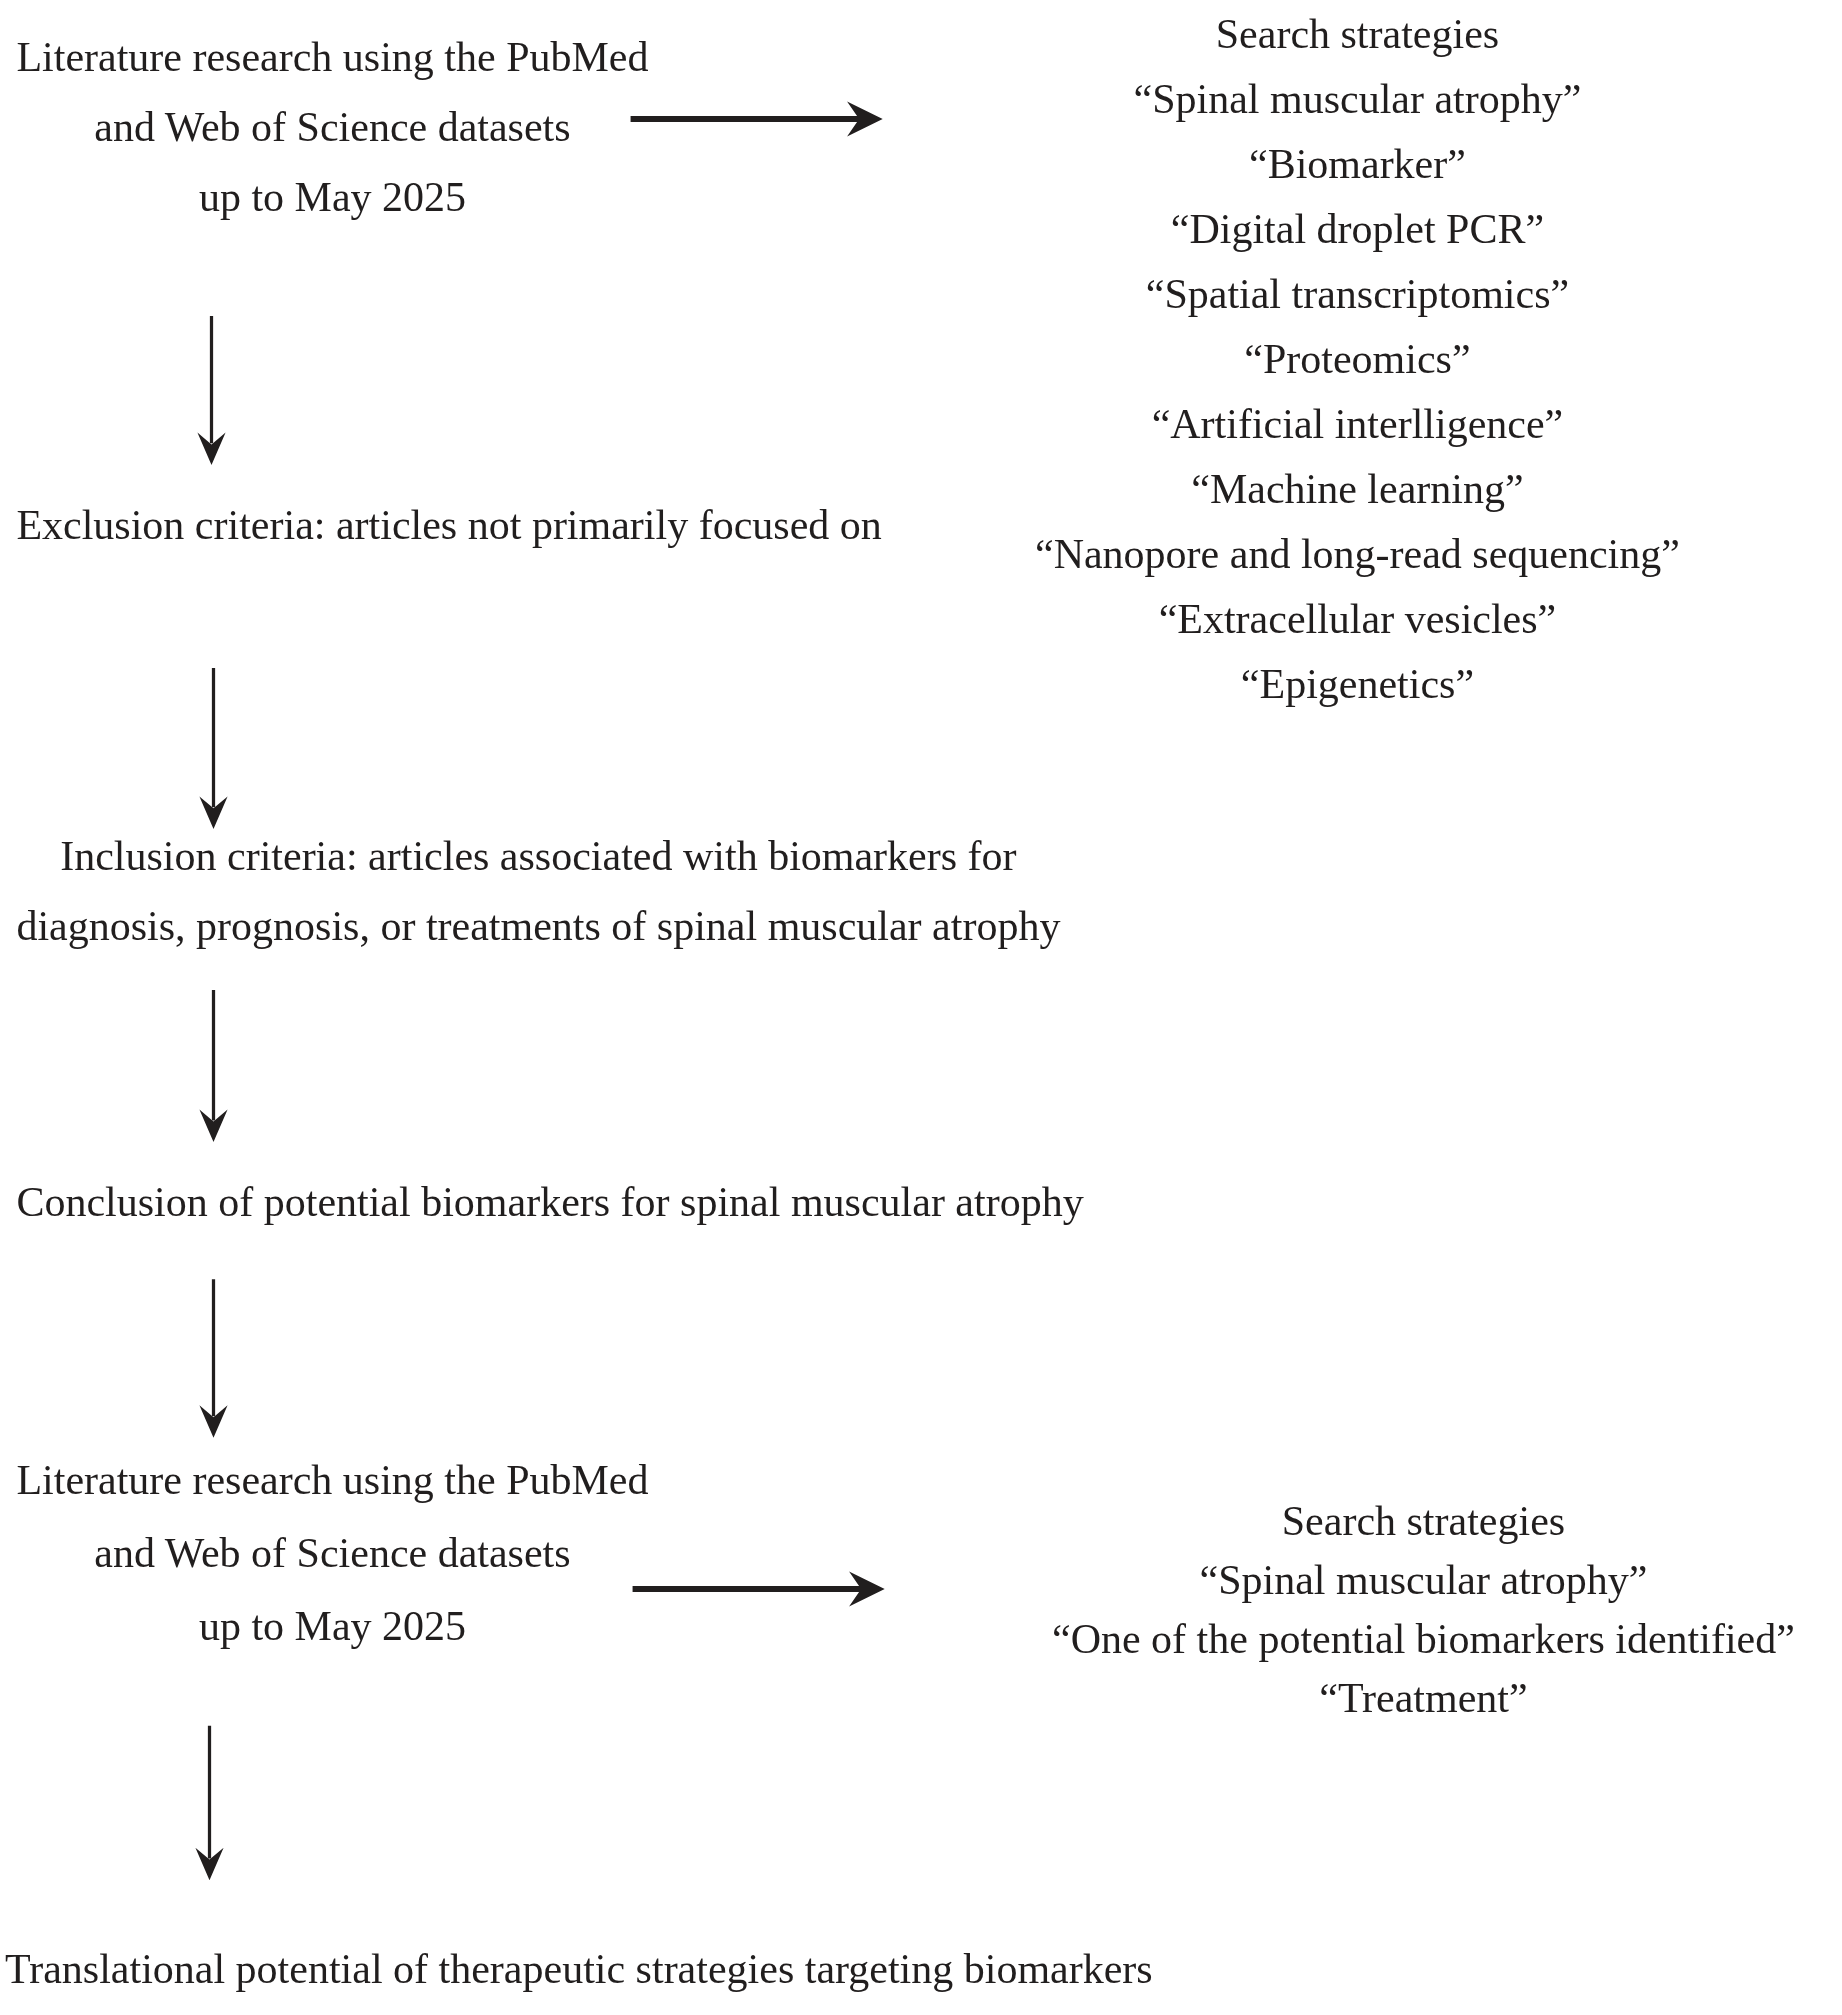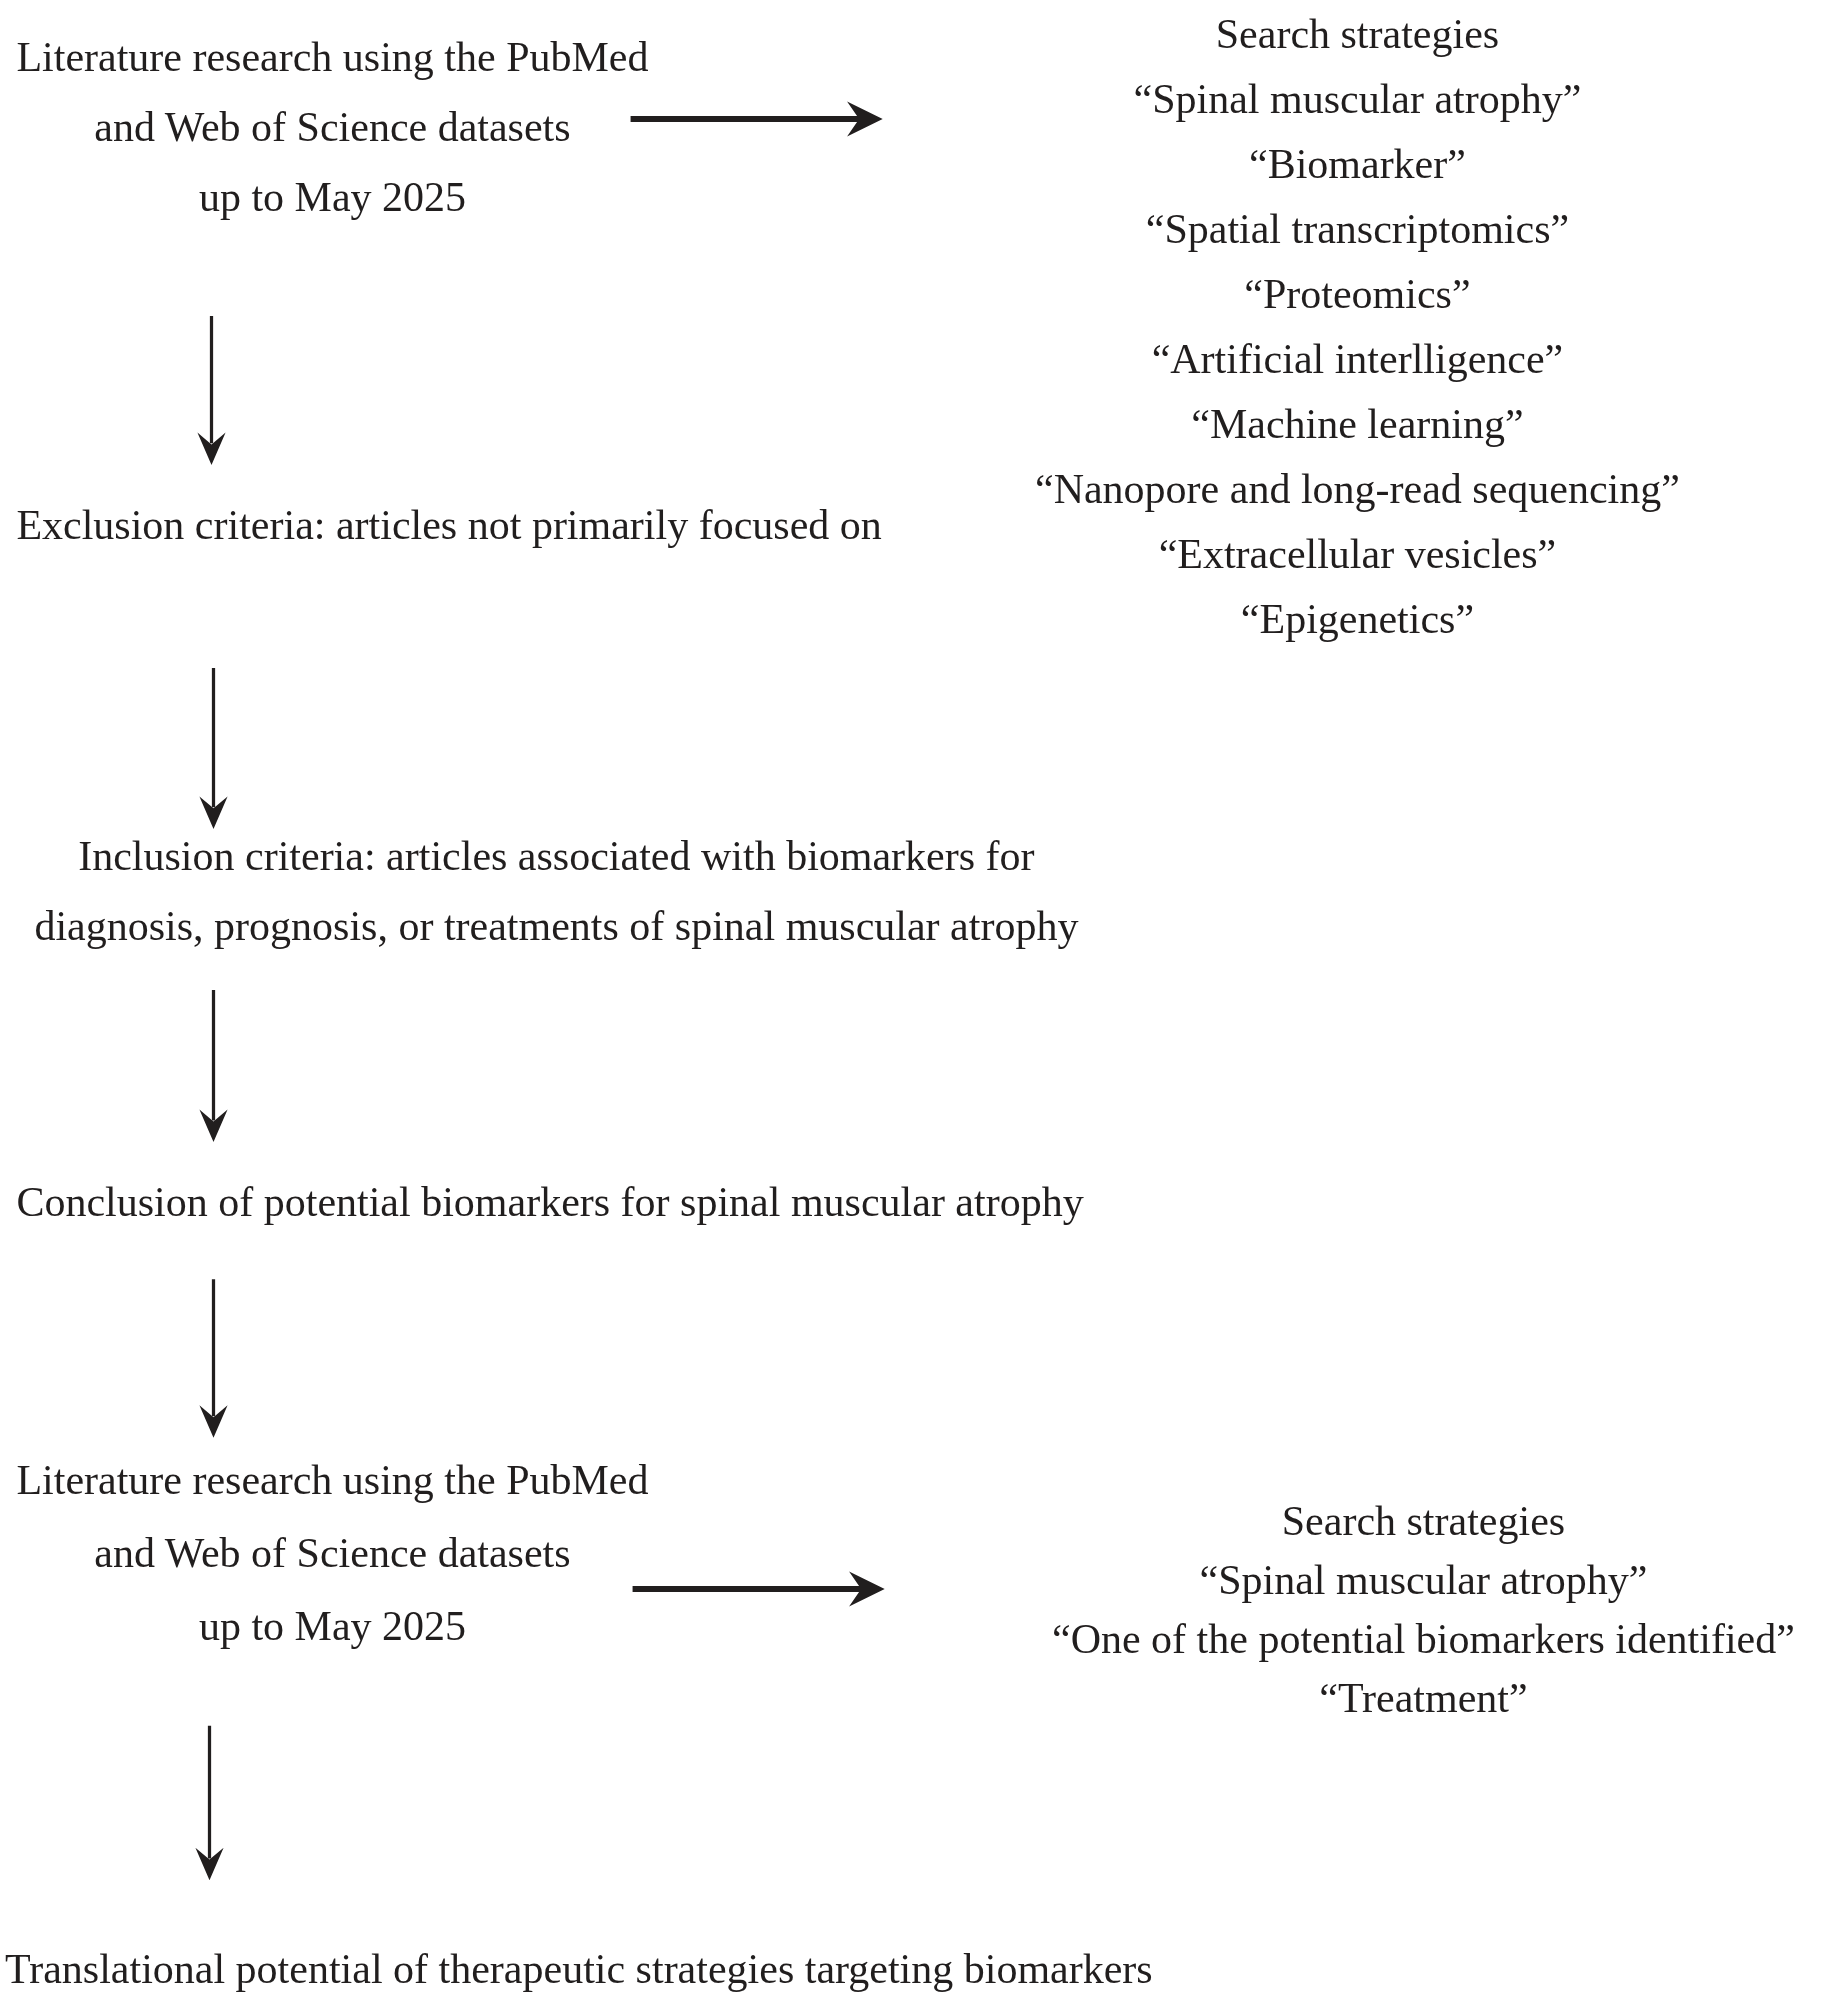--- a/index.html
+++ b/index.html
@@ -19,21 +19,21 @@
     position:absolute;
     font-size:42px;
     white-space:nowrap;
     color:var(--ink);
     text-align:center;
   }
   .line{display:block;}
   #step1{left:16.4px;top:22px;line-height:70px;}
   #list1{left:1035px;top:2.2px;line-height:65px;}
   #exclusion{left:16.4px;top:491px;line-height:68px;}
-  #inclusion{left:16.4px;top:821px;line-height:70px;margin-left:18px;}
+  #inclusion{left:16.4px;top:821px;line-height:70px;}
   #conclusion{left:16.4px;top:1168px;line-height:68px;}
   #step2{left:16.4px;top:1444px;line-height:73px;}
   #list2{left:1052px;top:1492px;line-height:59px;}
   #translational{left:5px;top:1935px;line-height:68px;}
   .arrow{position:absolute;display:block;}
   .arrow line{stroke:var(--ink);}
   .arrow path{fill:var(--ink);stroke:none;}
 </style>
 </head>
 <body>
@@ -48,20 +48,21 @@
 
   <svg class="arrow" style="left:624px;top:86px" width="285" height="66" viewBox="0 0 520 120">
     <line x1="12" y1="60" x2="432" y2="60" stroke-width="11"></line>
     <path d="M472,60 L407,28 L429,60 L407,92 Z"></path>
   </svg>
 
   <div class="tblock" id="list1">
     <span class="line">Search strategies</span>
     <span class="line">“Spinal muscular atrophy”</span>
     <span class="line">“Biomarker”</span>
+    <span class="line">“Digital droplet PCR”</span>
     <span class="line">“Spatial transcriptomics”</span>
     <span class="line">“Proteomics”</span>
     <span class="line">“Artificial interlligence”</span>
     <span class="line">“Machine learning”</span>
     <span class="line">“Nanopore and long-read sequencing”</span>
     <span class="line">“Extracellular vesicles”</span>
     <span class="line">“Epigenetics”</span>
   </div>
 
   <svg class="arrow" style="left:192px;top:313px" width="39" height="155" viewBox="0 0 72 283">

